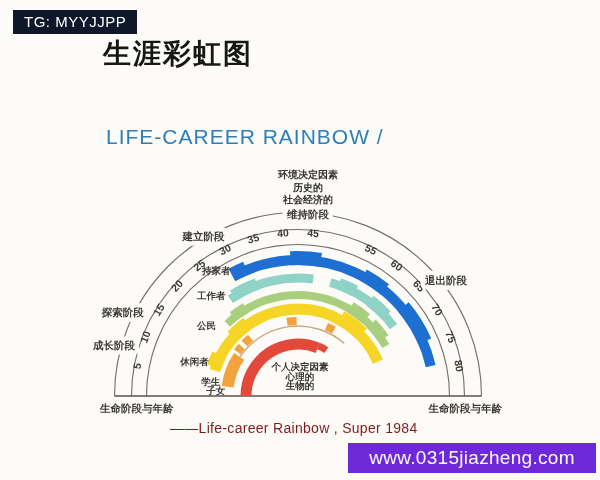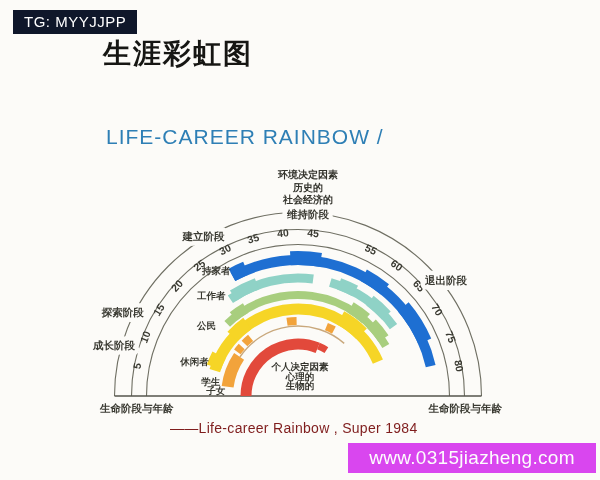--- a/index.html
+++ b/index.html
@@ -21,21 +21,21 @@
     position:absolute;left:106px;top:101px;
     font-size:21px;font-weight:400;color:#2E7FB5;letter-spacing:1px;margin-top:24px;
   }
   .chart-svg{position:absolute;left:0;top:0;}
   .caption{
     position:absolute;left:170px;top:420px;
     font-size:14px;color:#7f1d1d;letter-spacing:.3px;
   }
   .site-wm{
     position:absolute;left:348px;top:443px;width:248px;height:30px;
-    background:#d946ef;color:#FDFDFD;font-size:19px;line-height:30px;
+    background:#6d28d9;color:#FDFDFD;font-size:19px;line-height:30px;
     text-align:center;letter-spacing:.3px;
   }
 </style>
 </head>
 <body>
 
 <div class="tg-badge">
   <span>TG: MYYJJPP</span>
 </div>
 

